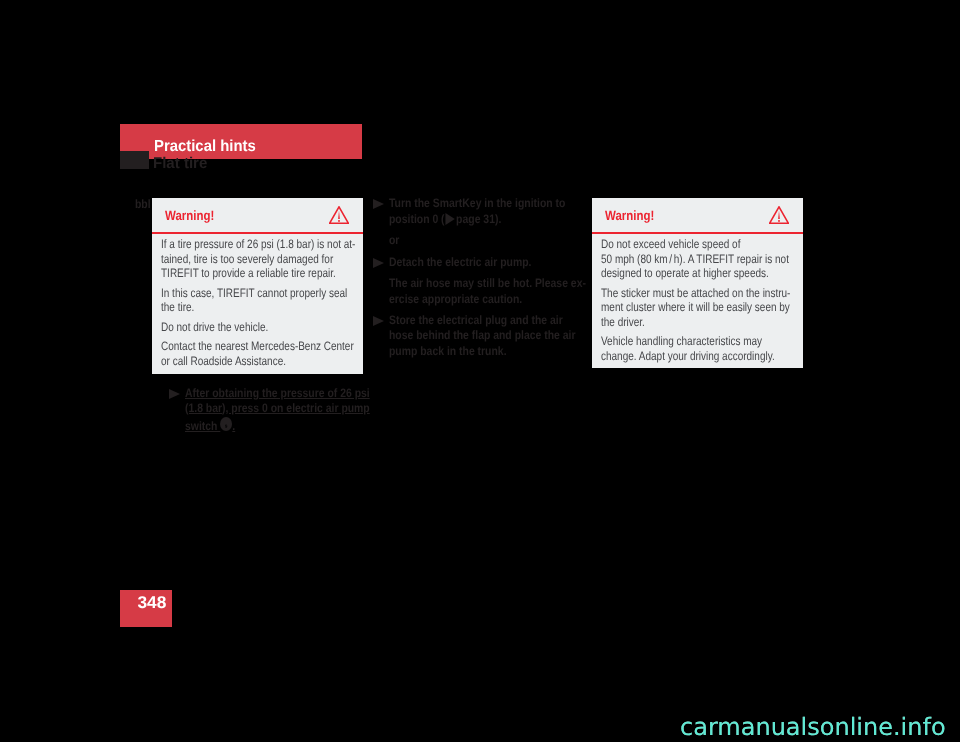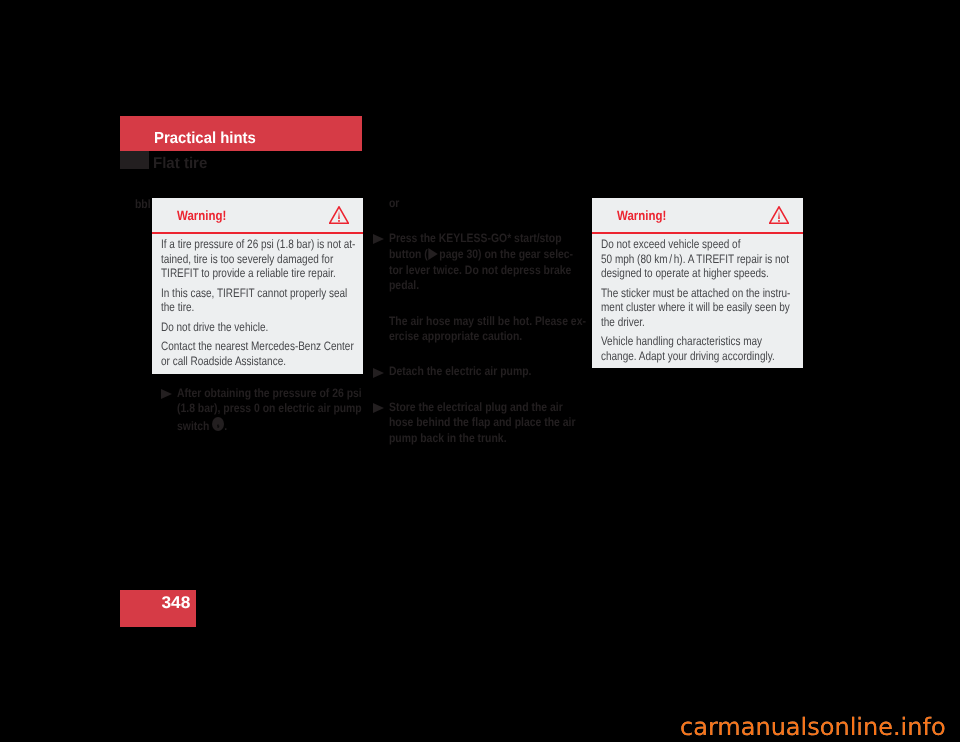--- a/index.html
+++ b/index.html
@@ -7,79 +7,79 @@
        font-family:"Liberation Sans",sans-serif;
        -webkit-font-smoothing:antialiased;text-rendering:geometricPrecision;}
   .page{position:absolute;left:0;top:0;width:960px;height:742px;}
   
   .chapter-bar .label,.section-title,.warnbox .head .t,.warnbox .body .para,
   .col .txt,.clipped-line,.pagenum .n,.wm{
        -webkit-font-smoothing:antialiased;
        backface-visibility:hidden;}
 
   
-  .chapter-bar{position:absolute;left:120px;top:116px;width:242px;height:35px;
+  .chapter-bar{position:absolute;left:120px;top:124px;width:242px;height:35px;
        background:#d63b46;}
   .chapter-bar .label{position:absolute;left:34px;top:14px;font-size:16px;
        font-weight:bold;color:#ffffff;transform:scaleX(.93);
        transform-origin:0 0;}
 
   
   .section-icon{position:absolute;left:120px;top:151px;width:29px;height:18px;
        background:#231f20;}
   .section-title{position:absolute;left:153px;top:155px;font-size:15.5px;
        font-weight:bold;color:#231f20;transform:scaleX(.97);
        transform-origin:0 0;}
 
   
   .warnbox{position:absolute;background:#edeff0;}
-  .warnbox .head{position:absolute;left:16px;top:0;right:0;height:34px;}
+  .warnbox .head{position:absolute;left:4px;top:0;right:0;height:34px;}
   .warnbox .head .t{position:absolute;left:9px;top:10px;color:#ec2430;
        font-weight:bold;font-size:13.5px;transform:scaleX(.85);
        transform-origin:0 0;}
   .warnbox .head .tri{position:absolute;top:8px;right:14px;width:20px;height:18px;}
   .warnbox .rule{position:absolute;left:0;right:0;top:34px;height:2px;
        background:#ec2430;}
   .warnbox .body{position:absolute;left:9px;top:39px;right:4px;}
   .warnbox .body .para{font-size:12.2px;line-height:14.6px;color:#46474a;
        white-space:pre;transform:scaleX(.82);transform-origin:0 0;width:122%;}
   .warnbox .body .para + .para{margin-top:4.8px;}
 
   
   .col{position:absolute;color:#231f20;}
   .col .blk{position:relative;}
-  .col .blk + .blk{margin-top:20px;}
+  .col .blk + .blk{margin-top:6px;}
   .col .bullet{position:absolute;left:-3px;top:3.5px;width:0;height:0;
        border-left:11px solid #231f20;border-top:5.5px solid transparent;
        border-bottom:5.5px solid transparent;}
   .col .txt{margin-left:13px;font-size:12.2px;line-height:15.4px;
        font-weight:bold;white-space:pre;transform:scaleX(.855);
        transform-origin:0 0;width:122%;}
   .inl-tri{display:inline-block;width:0;height:0;
        border-left:11px solid #231f20;border-top:6px solid transparent;
        border-bottom:6px solid transparent;position:relative;top:2px;
        margin-right:1.5px;margin-left:1px;}
   .numcirc{display:inline-block;width:14px;height:14px;border-radius:50%;
        background:#231f20;color:#000;font-size:5px;line-height:20px;
        text-align:center;position:relative;top:1px;font-weight:bold;
        overflow:hidden;}
 
   .clipped-line{position:absolute;left:135px;top:196.5px;color:#231f20;
        font-size:12.2px;line-height:15.4px;font-weight:bold;white-space:pre;
        transform:scaleX(.855);transform-origin:0 0;}
 
   
-  .pagenum{position:absolute;left:120px;top:590px;width:76px;height:37px;
+  .pagenum{position:absolute;left:120px;top:590px;width:52px;height:37px;
        background:#d63b46;}
   .pagenum .n{position:absolute;right:6px;top:3px;color:#ffffff;
        font-weight:bold;font-size:17px;transform:scaleX(1.02);
        transform-origin:100% 0;}
 
   
-  .wm{position:absolute;left:680px;top:713px;color:#f97316;font-size:24px;
+  .wm{position:absolute;left:680px;top:713px;color:#5eead4;font-size:24px;
        font-family:"DejaVu Sans",sans-serif;text-shadow:0 0 .55px #969696;}
 </style>
 </head>
 <body>
 
 <div class="page">
 
   <div class="chapter-bar">
     <div class="label">Practical hints</div>
   </div>
@@ -126,46 +126,44 @@
 50 mph (80 km / h). A TIREFIT repair is not
 designed to operate at higher speeds.</div>
         <div class="para">The sticker must be attached on the instru-
 ment cluster where it will be easily seen by
 the driver.</div>
         <div class="para">Vehicle handling characteristics may
 change. Adapt your driving accordingly.</div>
       </div>
   </div>
 
-  <div class="col" id="colL" style="left:164px;top:385.5px;width:215px;">
+  <div class="col" id="colL" style="left:172px;top:385.5px;width:215px;text-decoration:underline;">
       <div class="blk">
         <span class="bullet"></span>
         <div class="txt">After obtaining the pressure of 26 psi
 (1.8 bar), press 0 on electric air pump
 switch <span class="numcirc">9</span>.</div>
       </div>
     </div>
   <div class="col" id="colM" style="left:376px;top:195.5px;width:215px;">
       <div class="blk">
+        <span class="bullet"></span>
+        <div class="txt">Turn the SmartKey in the ignition to
+position 0 (<span class="inl-tri"></span>page 31).</div>
+      </div>
+      <div class="blk">
         <div class="txt">or</div>
       </div>
       <div class="blk">
         <span class="bullet"></span>
-        <div class="txt">Press the KEYLESS-GO* start/stop
-button (<span class="inl-tri"></span>page 30) on the gear selec-
-tor lever twice. Do not depress brake
-pedal.</div>
+        <div class="txt">Detach the electric air pump.</div>
       </div>
       <div class="blk">
         <div class="txt">The air hose may still be hot. Please ex-
 ercise appropriate caution.</div>
-      </div>
-      <div class="blk">
-        <span class="bullet"></span>
-        <div class="txt">Detach the electric air pump.</div>
       </div>
       <div class="blk">
         <span class="bullet"></span>
         <div class="txt">Store the electrical plug and the air
 hose behind the flap and place the air
 pump back in the trunk.</div>
       </div>
     </div>
 
   <div class="pagenum">

